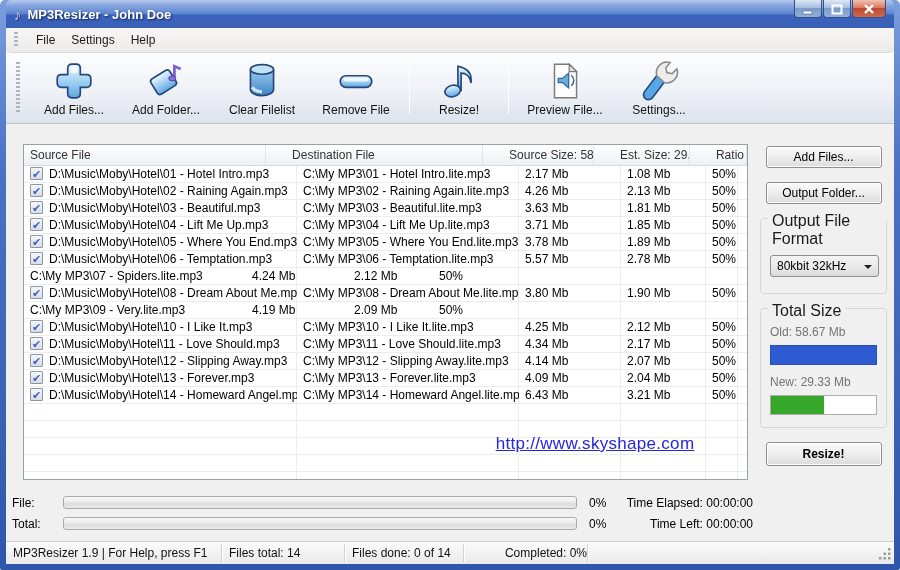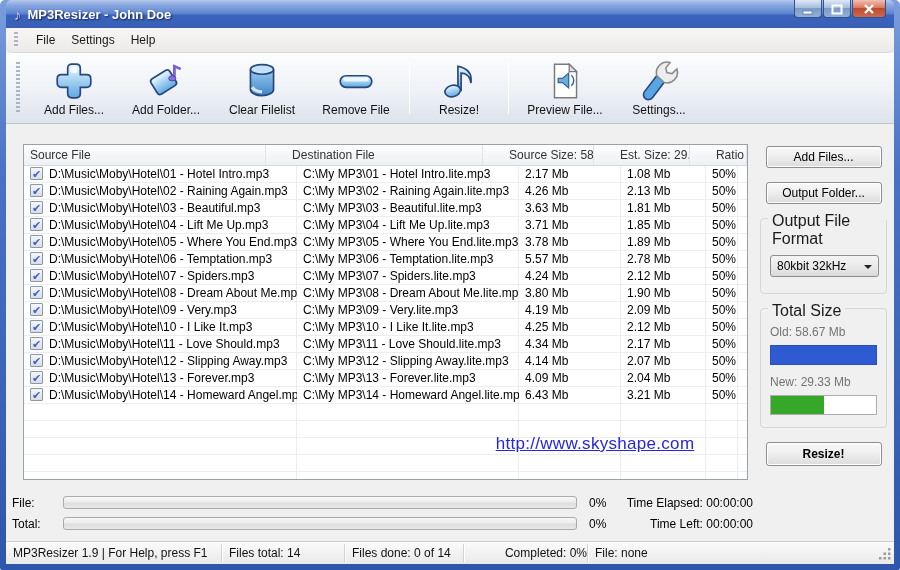--- a/index.html
+++ b/index.html
@@ -261,41 +261,35 @@
               <div class="lv-row">
     <div class="lv-cell w1">
       <span class="checkbox"></span><span>D:\Music\Moby\Hotel\06 - Temptation.mp3</span>
     </div>
     <div class="lv-cell w2">C:\My MP3\06 - Temptation.lite.mp3</div>
     <div class="lv-cell w3">5.57 Mb</div>
     <div class="lv-cell w4">2.78 Mb</div>
     <div class="lv-cell w5">50%</div>
   </div>
               <div class="lv-row">
-    <div class="lv-cell w1">
-      <span class="checkbox"></span><span>D:\Music\Moby\Hotel\07 - Spiders.mp3</span>
-    </div>
     <div class="lv-cell w2">C:\My MP3\07 - Spiders.lite.mp3</div>
     <div class="lv-cell w3">4.24 Mb</div>
     <div class="lv-cell w4">2.12 Mb</div>
     <div class="lv-cell w5">50%</div>
   </div>
               <div class="lv-row">
     <div class="lv-cell w1">
       <span class="checkbox"></span><span>D:\Music\Moby\Hotel\08 - Dream About Me.mp3</span>
     </div>
     <div class="lv-cell w2">C:\My MP3\08 - Dream About Me.lite.mp3</div>
     <div class="lv-cell w3">3.80 Mb</div>
     <div class="lv-cell w4">1.90 Mb</div>
     <div class="lv-cell w5">50%</div>
   </div>
               <div class="lv-row">
-    <div class="lv-cell w1">
-      <span class="checkbox"></span><span>D:\Music\Moby\Hotel\09 - Very.mp3</span>
-    </div>
     <div class="lv-cell w2">C:\My MP3\09 - Very.lite.mp3</div>
     <div class="lv-cell w3">4.19 Mb</div>
     <div class="lv-cell w4">2.09 Mb</div>
     <div class="lv-cell w5">50%</div>
   </div>
               <div class="lv-row">
     <div class="lv-cell w1">
       <span class="checkbox"></span><span>D:\Music\Moby\Hotel\10 - I Like It.mp3</span>
     </div>
     <div class="lv-cell w2">C:\My MP3\10 - I Like It.lite.mp3</div>
@@ -381,21 +375,20 @@
         <span class="prog-pct">0%</span>
         <span class="prog-time">Time Left: 00:00:00</span>
       </div>
     </div>
 
     <div class="statusbar">
       <div class="sb-cell sb1">MP3Resizer 1.9 | For Help, press F1</div>
       <div class="sb-cell sb2">Files total: 14</div>
       <div class="sb-cell sb3">Files done: 0 of 14</div>
       <div class="sb-cell sb4">Completed:  0%</div>
-      <div class="sb-cell sb5">File: none</div>
       <svg class="resize-grip" width="13" height="13">
         <g fill="#9c9c9c">
             <rect x="9" y="9" width="2.5" height="2.5"></rect>
             <rect x="9" y="4.5" width="2.5" height="2.5"></rect>
         <rect x="4.5" y="9" width="2.5" height="2.5"></rect>
             <rect x="9" y="0" width="2.5" height="2.5"></rect>
         <rect x="4.5" y="4.5" width="2.5" height="2.5"></rect>
             <rect x="0" y="9" width="2.5" height="2.5"></rect>
           </g>
       </svg>

